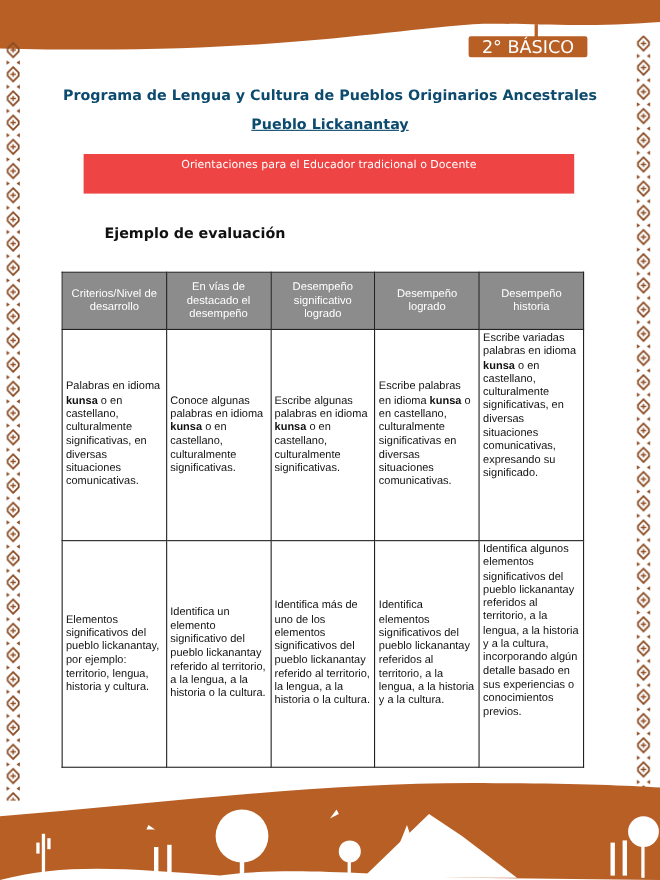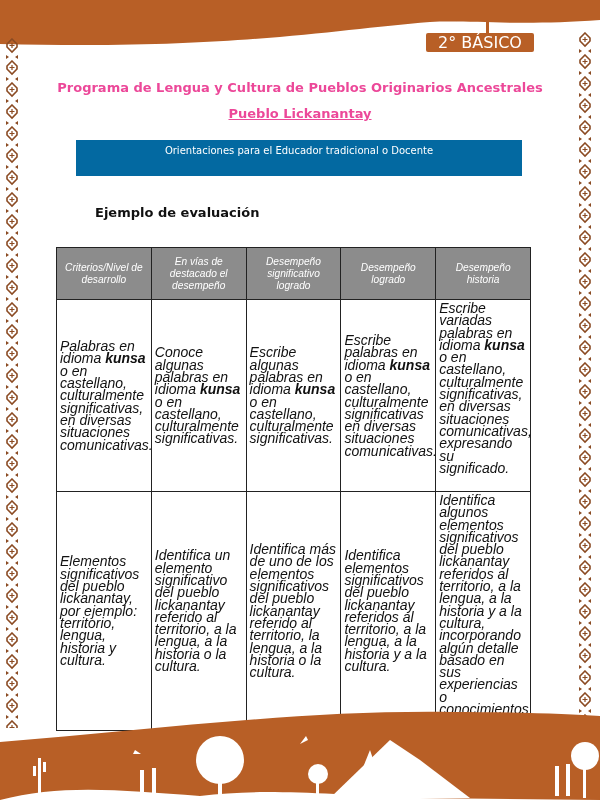--- a/index.html
+++ b/index.html
@@ -3,27 +3,27 @@
 <meta charset="utf-8">
 <style>
   html, body { margin:0; padding:0; }
   body { width:600px; height:800px; position:relative; overflow:hidden; background:#ffffff; font-family:"Liberation Sans", sans-serif; }
   .top-band { position:absolute; left:0; top:0; width:600px; height:60px; }
   .border-l, .border-r { position:absolute; top:38px; width:14px; height:690px; }
   .border-l { left:5px; }
   .border-r { left:578px; top:32px; height:690px; }
   .unit-badge { position:absolute; left:426px; top:33px; width:108px; height:19px; background:#b85f26; color:#fff; border-radius:2px; font-size:16px; line-height:19px; text-align:center; font-family:"DejaVu Sans", sans-serif; }
   .badge-stem { position:absolute; left:486px; top:22px; width:3px; height:12px; background:#b85f26; }
-  .title { position:absolute; left:0; width:600px; text-align:center; font-weight:bold; font-size:13px; color:#ec4899; font-family:"DejaVu Sans", sans-serif; }
+  .title { position:absolute; left:0; width:600px; text-align:center; font-weight:bold; font-size:13px; color:#0c4a6e; font-family:"DejaVu Sans", sans-serif; }
   .t1 { top:80px; }
   .t2 { top:106px;text-decoration:underline; }
-  .orient { position:absolute; left:76px; top:140px; width:446px; height:36px; background:#0369a1; color:#fff; font-size:10px; text-align:center; line-height:22px; font-family:"DejaVu Sans", sans-serif; }
+  .orient { position:absolute; left:76px; top:140px; width:446px; height:36px; background:#ef4444; color:#fff; font-size:10px; text-align:center; line-height:22px; font-family:"DejaVu Sans", sans-serif; }
   .subhead { position:absolute; left:95px; top:205px; font-size:13px; font-weight:bold; color:#111; font-family:"DejaVu Sans", sans-serif; }
-  table.rubric { position:absolute; left:56px; top:247px; width:475px; border-collapse:collapse; table-layout:fixed;font-style:italic; }
-  table.rubric th, table.rubric td { border:1.5px solid #222; vertical-align:middle; font-size:14px; line-height:12.3px; color:#111; }
+  table.rubric { position:absolute; left:56px; top:247px; width:475px; border-collapse:collapse; table-layout:fixed; }
+  table.rubric th, table.rubric td { border:1.5px solid #222; vertical-align:middle; font-size:10px; line-height:12.3px; color:#111; }
   table.rubric th { background:#8c8c8c; color:#fff; font-weight:normal; text-align:center; height:51px; padding:0 4px; font-size:10.2px; line-height:12px; }
   table.rubric td { padding:2px 3px; text-align:left; }
   tr.r1 td { height:187px; }
   tr.r2 td { height:201px; }
   .k { font-weight:bold; }
   .bottom { position:absolute; left:0; top:700px; width:600px; height:100px; }
 </style>
 </head>
 <body>
 

